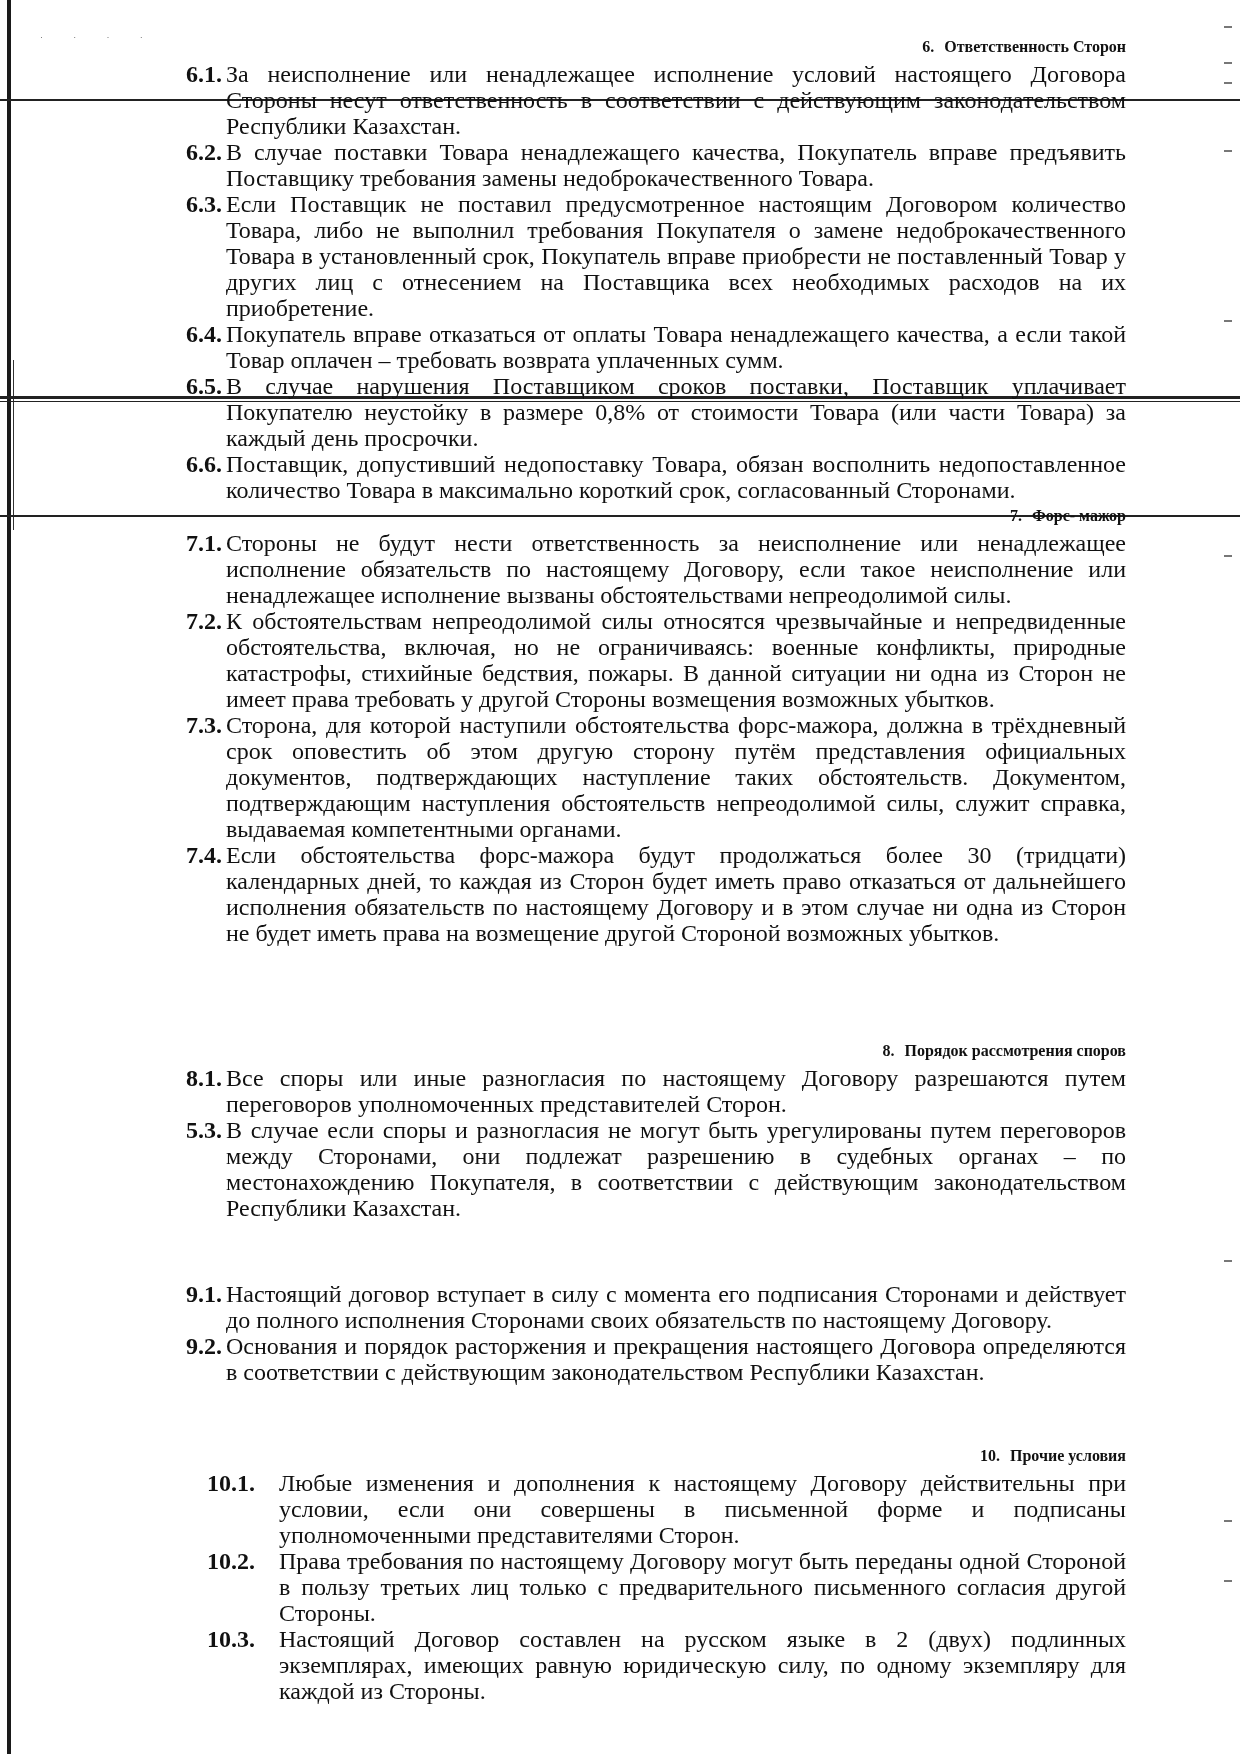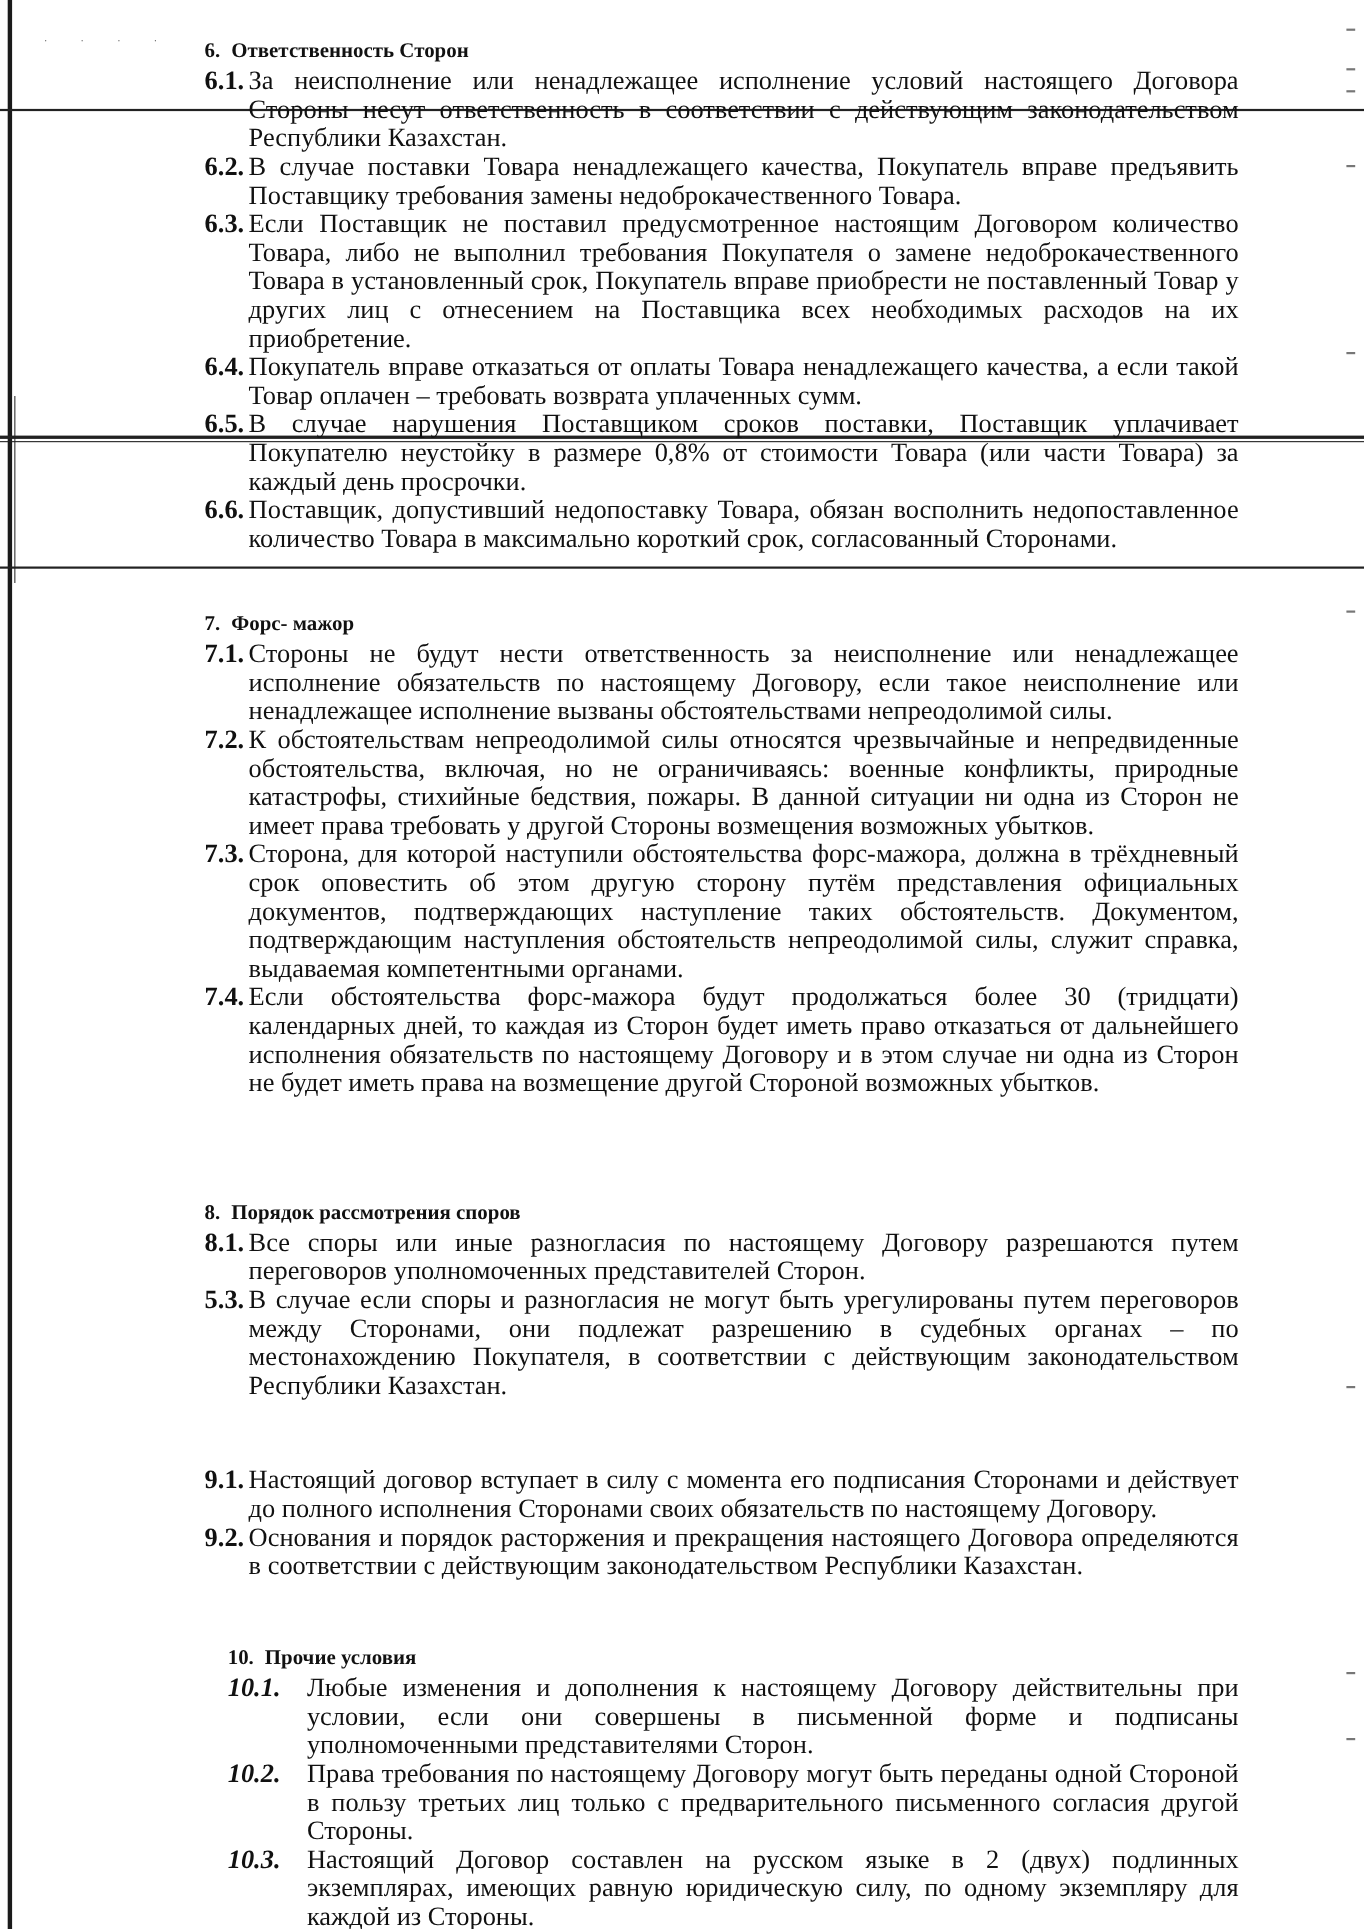--- a/index.html
+++ b/index.html
@@ -17,30 +17,30 @@
   .hline.l1 { top: 99px; }
   .hline.l2 { top: 396px; height: 3px; }
   .hline.l2b { top: 401px; height: 1px; }
   .hline.l3 { top: 515px; }
   .specks { position: absolute; left: 40px; top: 32px; font-size: 9px; color: #444; letter-spacing: 14px; }
   .right-ticks { position: absolute; right: 8px; width: 8px; height: 2px; background: #777; }
 
   .content { position: absolute; left: 186px; top: 34px; width: 940px; }
   .section { margin: 0; }
   .section-title {
-    text-align: left; font-weight: bold; font-size: 19px;
+    text-align: right; font-weight: bold; font-size: 16px;
     margin: 0 0 2px 0; line-height: 25px; font-family: Liberation Serif, serif;
   }
   .section-title .num { margin-right: 10px; }
   .clause { display: flex; font-size: 24px; line-height: 26px; text-align: justify; margin: 0; }
   .clause .cnum { font-weight: bold; flex: 0 0 auto; width: 40px; white-space: nowrap; }
   .clause .ctext { flex: 1 1 auto; }
-  .sec10 .clause .cnum { width: 72px; font-style: italic; }
+  .sec10 .clause .cnum { width: 72px; }
   #sec-6 { margin-top: 0; }
-  #sec-7 { margin-top: 52px; }
+  #sec-7 { }
   #sec-8 { margin-top: 92px; }
   #sec-9 { margin-top: 60px; }
   #sec-10 { margin-top: 58px; margin-left: 21px; }
 </style>
 </head>
 <body>
 
 <div class="page">
   <div class="left-bar"></div>
   <div class="left-bar-thin"></div>

